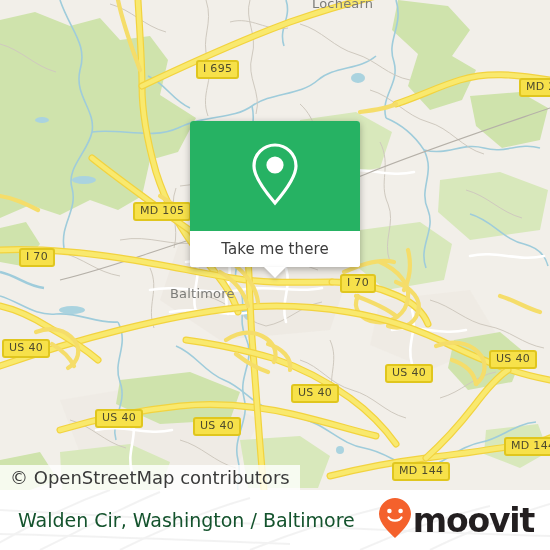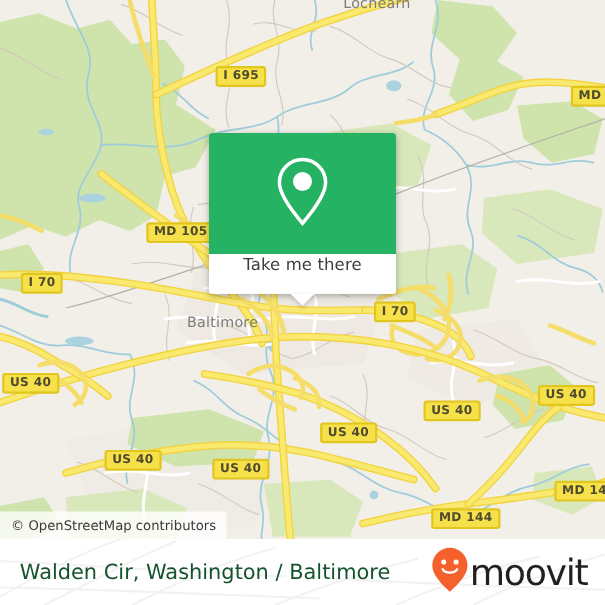--- a/index.html
+++ b/index.html
@@ -42,21 +42,21 @@
   }
 
   
   .shield {
     position: absolute;
     background: #f7e14a;
     border: 2px solid #e0c61e;
     border-radius: 3px;
     color: #4d4a2e;
     font-size: 11px;
-    font-weight: bold;
+    font-weight: normal;
     font-family: "DejaVu Sans", sans-serif;
     padding: 1px 5px 2px 5px;
     line-height: 12px;
     white-space: nowrap;
     letter-spacing: .3px;
   }
 
   
   #popup {
     position: absolute;
@@ -74,21 +74,21 @@
     border-radius: 3px 3px 0 0;
     display: flex;
     align-items: center;
     justify-content: center;
   }
   #popup-body {
     height: 36px;
     background: #ffffff;
     border-radius: 0 0 3px 3px;
     display: flex;
-    align-items: flex-start;
+    align-items: center;
     justify-content: center;
     position: relative;
   }
   #take-me-there {
     color: #3c3c3c;
     font-size: 15px;
     font-family: "DejaVu Sans", sans-serif;
     letter-spacing: .1px;
     background: none;
     border: none;
@@ -111,21 +111,21 @@
   #attribution {
     position: absolute;
     left: 0;
     top: 465px;
     height: 25px;
     padding: 0 10px 0 10px;
     display: flex;
     align-items: center;
     background: rgba(255,255,255,.80);
     color: #3a3a3a;
-    font-size: 12px;
+    font-size: 18px;
     font-family: "DejaVu Sans", sans-serif;
     white-space: nowrap;
   }
 
   
   #bottom-bar {
     position: absolute;
     left: 0; top: 490px;
     width: 550px; height: 60px;
     background: #ffffff;
@@ -153,21 +153,21 @@
   #brand {
     position: relative;
     margin-right: 16px;
     display: flex;
     align-items: center;
     z-index: 2;
   }
   #brand-text {
     color: #231f20;
     font-size: 33px;
-    font-weight: normal;
+    font-weight: bold;
     font-family: "DejaVu Sans", sans-serif;
     letter-spacing: -1.2px;
     margin-left: 1px;
     line-height: 33px;
   }
 </style>
 </head>
 <body>
 
 <div id="app">

